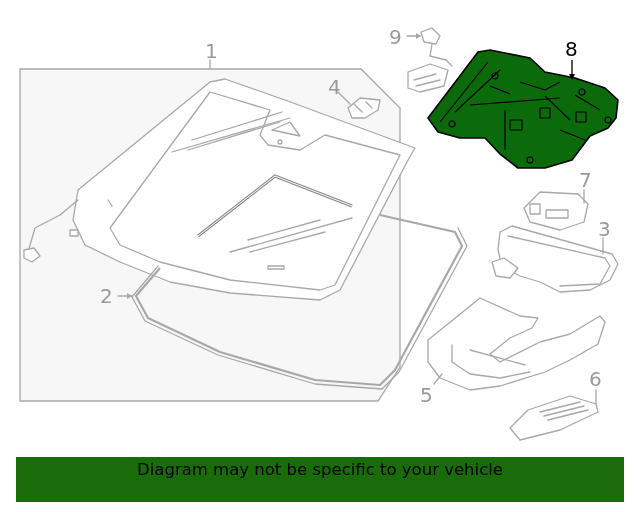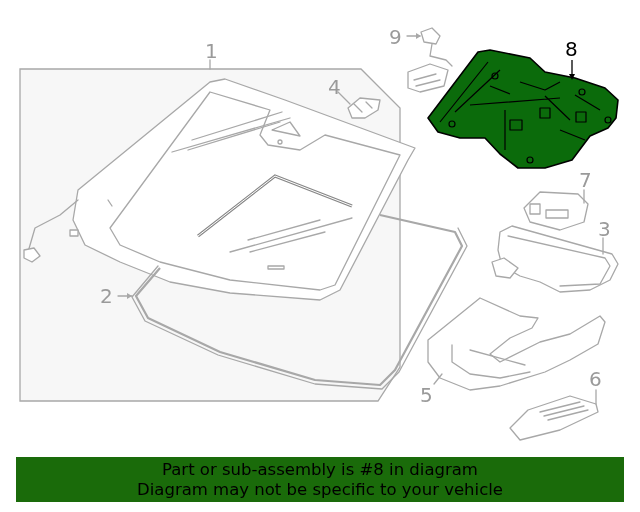--- a/index.html
+++ b/index.html
@@ -123,15 +123,14 @@
   <text class="callout" x="598" y="236">3</text>
   <text class="callout" x="328" y="94">4</text>
   <text class="callout" x="420" y="402">5</text>
   <text class="callout" x="589" y="386">6</text>
   <text class="callout" x="579" y="187">7</text>
   <text class="callout hl" x="565" y="56">8</text>
   <text class="callout" x="389" y="44">9</text>
 </svg>
 
 <div id="banner">
-  <div>Part or sub-assembly is #8 in diagram</div>
   <div>Diagram may not be specific to your vehicle</div>
 </div>
 
 </body></html>

